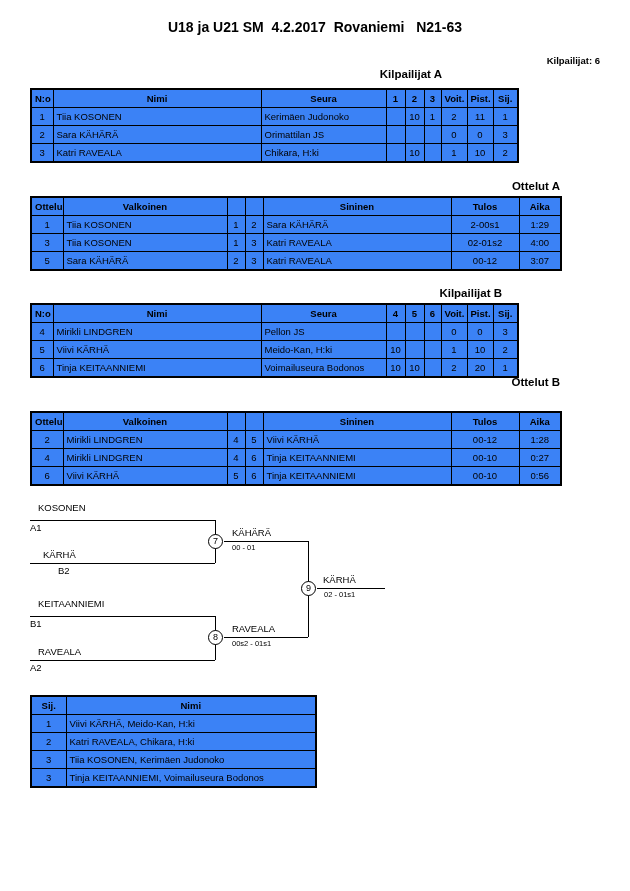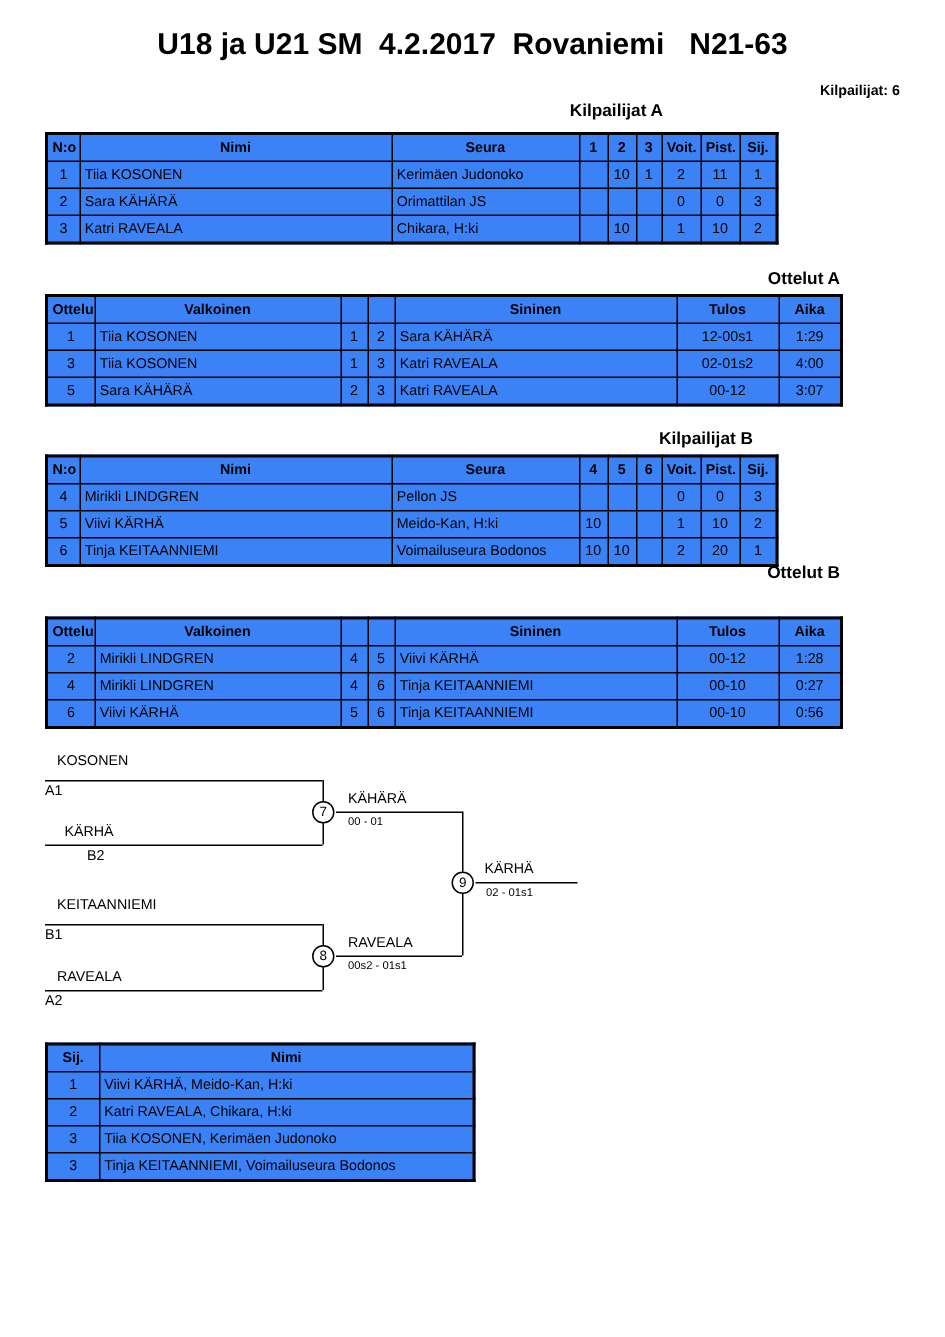--- a/index.html
+++ b/index.html
@@ -4,21 +4,21 @@
 <style>
   html, body { margin: 0; padding: 0; }
   body {
     width: 630px; height: 891px; background: #ffffff;
     font-family: "Liberation Sans", sans-serif; color: #000;
   }
   .page { position: relative; width: 630px; height: 891px; background: #fff; overflow: hidden; }
 
   .doc-title {
     position: absolute; top: 19px; left: 0; width: 630px;
-    text-align: center; font-size: 20px; font-weight: bold; white-space: pre;
+    text-align: center; font-size: 14px; font-weight: bold; white-space: pre;
   }
   .competitors { position: absolute; top: 55px; right: 30px; font-size: 9.5px; font-weight: bold; }
 
   .sec-title { position: absolute; font-size: 11.5px; font-weight: bold; text-align: right; }
 
   table.tbl {
     position: absolute; border-collapse: collapse; table-layout: fixed;
     border: 2px solid #000; background: #3b82f6;
   }
   .tbl th, .tbl td {
@@ -131,21 +131,21 @@
         <th>Sininen</th>
         <th>Tulos</th>
         <th>Aika</th>
       </tr>
       <tr>
         <td class="c">1</td>
         <td class="l">Tiia KOSONEN</td>
         <td class="c">1</td>
         <td class="c">2</td>
         <td class="l">Sara KÄHÄRÄ</td>
-        <td class="c">12-00s1</td>
+        <td class="c">2-00s1</td>
         <td class="c">1:29</td>
       </tr>
       <tr>
         <td class="c">3</td>
         <td class="l">Tiia KOSONEN</td>
         <td class="c">1</td>
         <td class="c">3</td>
         <td class="l">Katri RAVEALA</td>
         <td class="c">02-01s2</td>
         <td class="c">4:00</td>

